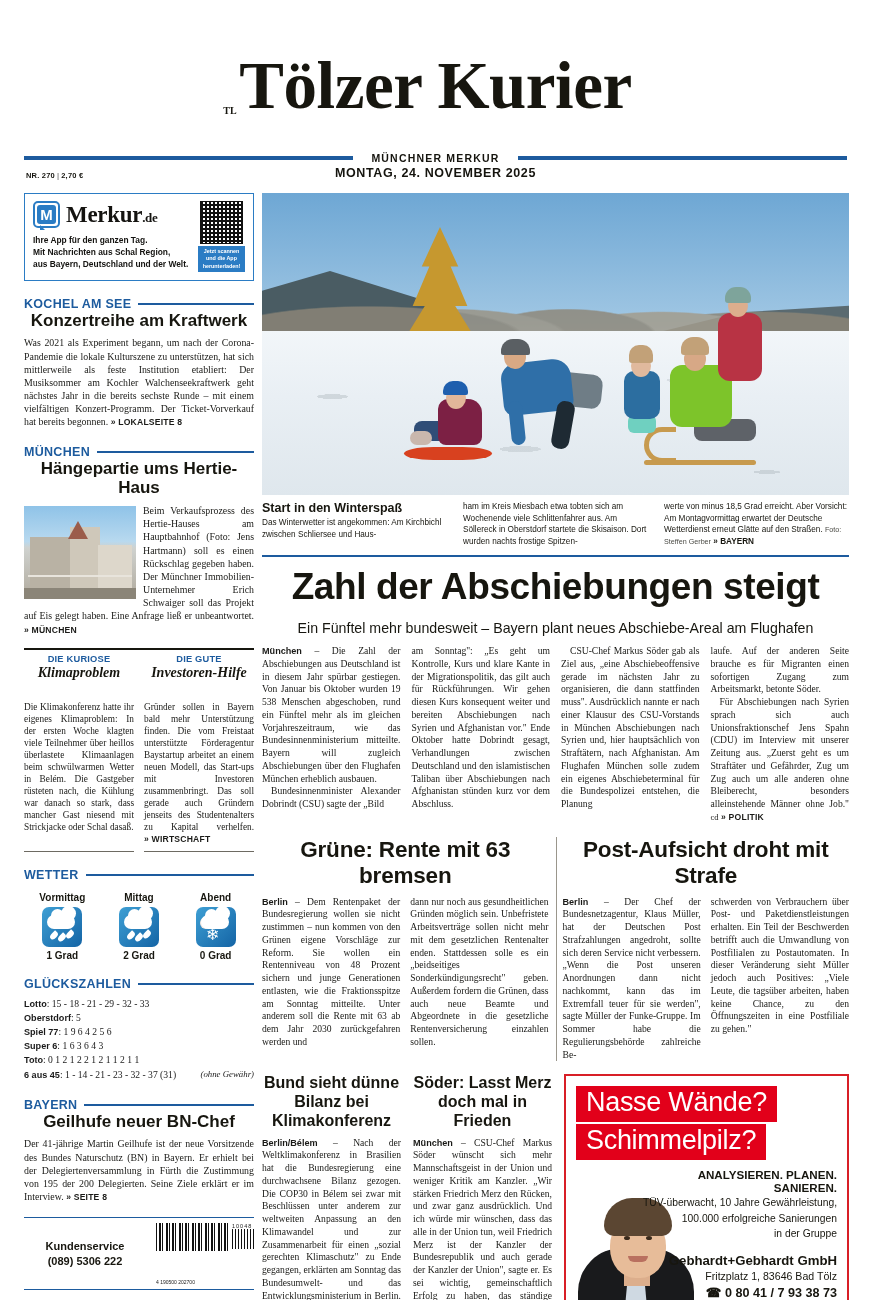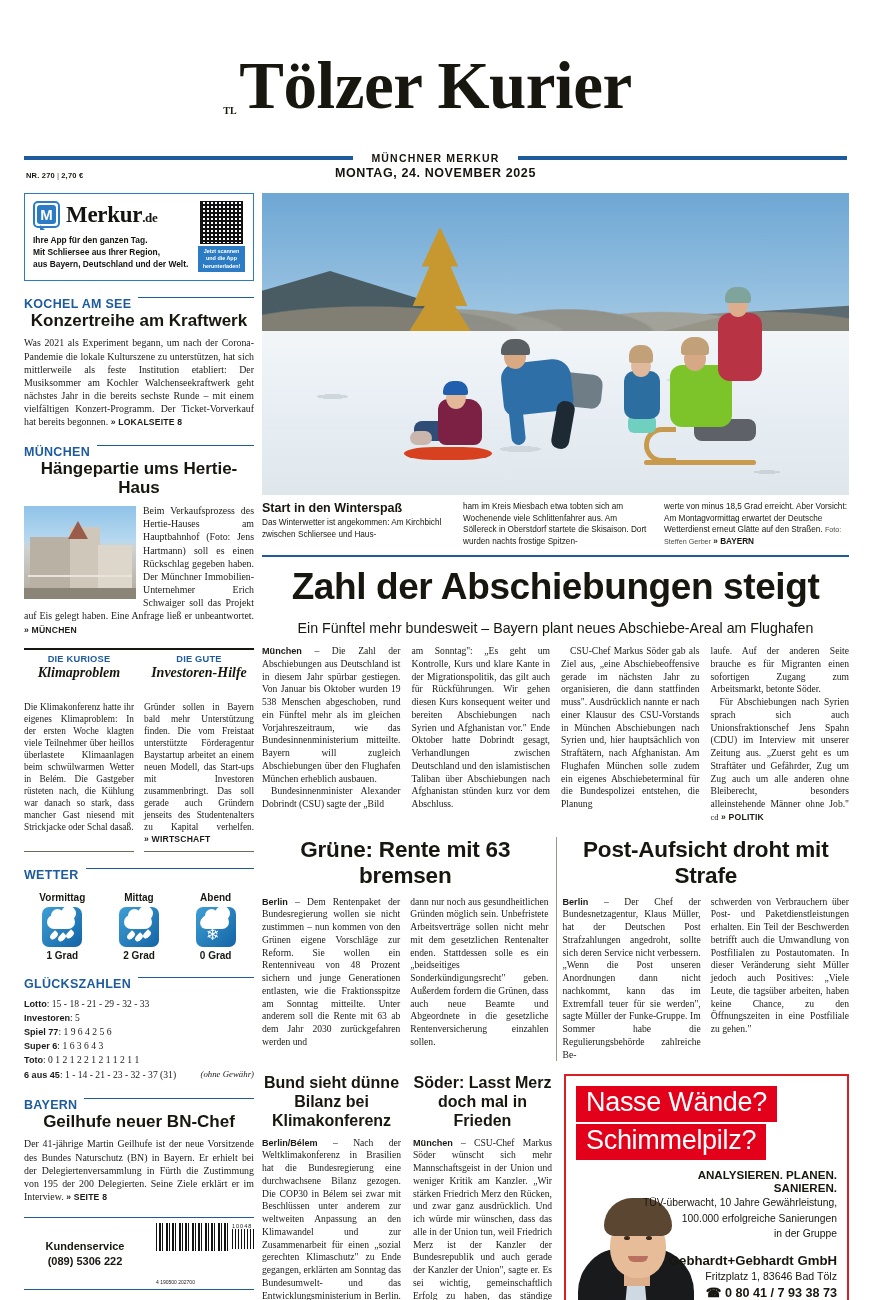--- a/index.html
+++ b/index.html
@@ -99,21 +99,21 @@
       repeating-linear-gradient(0deg,#111 0 2px,transparent 2px 4px);
     background-size: 4px 4px;
     border:1px solid #111;
   }
   .qr-cap {
     margin-top:2px; background:#2b7cc4; color:#fff; padding:2px 1px;
     font-family:"Liberation Sans", sans-serif; font-weight:700; font-size:5.4px; line-height:1.35;
   }
 
   
-  .sec-head { display:flex; gap:7px; margin-top: 16px; }
+  .sec-head { display:flex; align-items:center; gap:7px; margin-top: 16px; }
   .sec-head .kicker {
     font-family:"Liberation Sans", sans-serif; font-weight:700;
     font-size:12.5px; letter-spacing:0.3px; color:#1d5b9e; white-space:nowrap;
   }
   .sec-head .hr { flex:1 1 auto; height:1.6px; background:#1d5b9e; }
   .sec-title {
     font-family:"Liberation Sans", sans-serif; font-weight:700;
     font-size:17px; color:#17160f; text-align:center; line-height:1.15;
   }
 
@@ -390,21 +390,21 @@
     <div class="left-col">
 
       <div class="merkur-box">
         <div class="merkur-left">
           <div class="merkur-logo-row">
             <div class="m-badge"></div>
             <div class="merkur-word"><span>Merkur</span><span class="de">.de</span></div>
           </div>
           <div class="merkur-lines">
             <div>Ihre App für den ganzen Tag.</div>
-            <div>Mit Schliersee aus Ihrer Region,</div>
+            <div>Mit Nachrichten aus Schal Region,</div>
             <div>aus Bayern, Deutschland und der Welt.</div>
           </div>
         </div>
         <div class="qr-wrap">
           <div class="qr"></div>
           <div class="qr-cap">Jetzt scannen und die App herunterladen!</div>
         </div>
       </div>
 
       <div class="sec-head">
@@ -488,21 +488,21 @@
           <div class="w-temp">0 Grad</div>
         </div>
       </div>
 
       <div class="sec-head">
         <span class="kicker">GLÜCKSZAHLEN</span>
         <span class="hr"></span>
       </div>
       <div class="lucky">
         <div><b>Lotto</b>: <span>15 - 18 - 21 - 29 - 32 - 33</span></div>
-        <div><b>Investoren</b>: <span>5</span></div>
+        <div><b>Oberstdorf</b>: <span>5</span></div>
         <div><b>Spiel 77</b>: <span>1 9 6 4 2 5 6</span></div>
         <div><b>Super 6</b>: <span>1 6 3 6 4 3</span></div>
         <div><b>Toto</b>: <span>0 1 2 1 2 2 1 2 1 1 2 1 1</span></div>
         <div class="row">
           <span class="vals"><b>6 aus 45</b>: <span>1 - 14 - 21 - 23 - 32 - 37 (31)</span></span>
           <span class="gewaehr">(ohne Gewähr)</span>
         </div>
       </div>
 
       <div class="sec-head">

